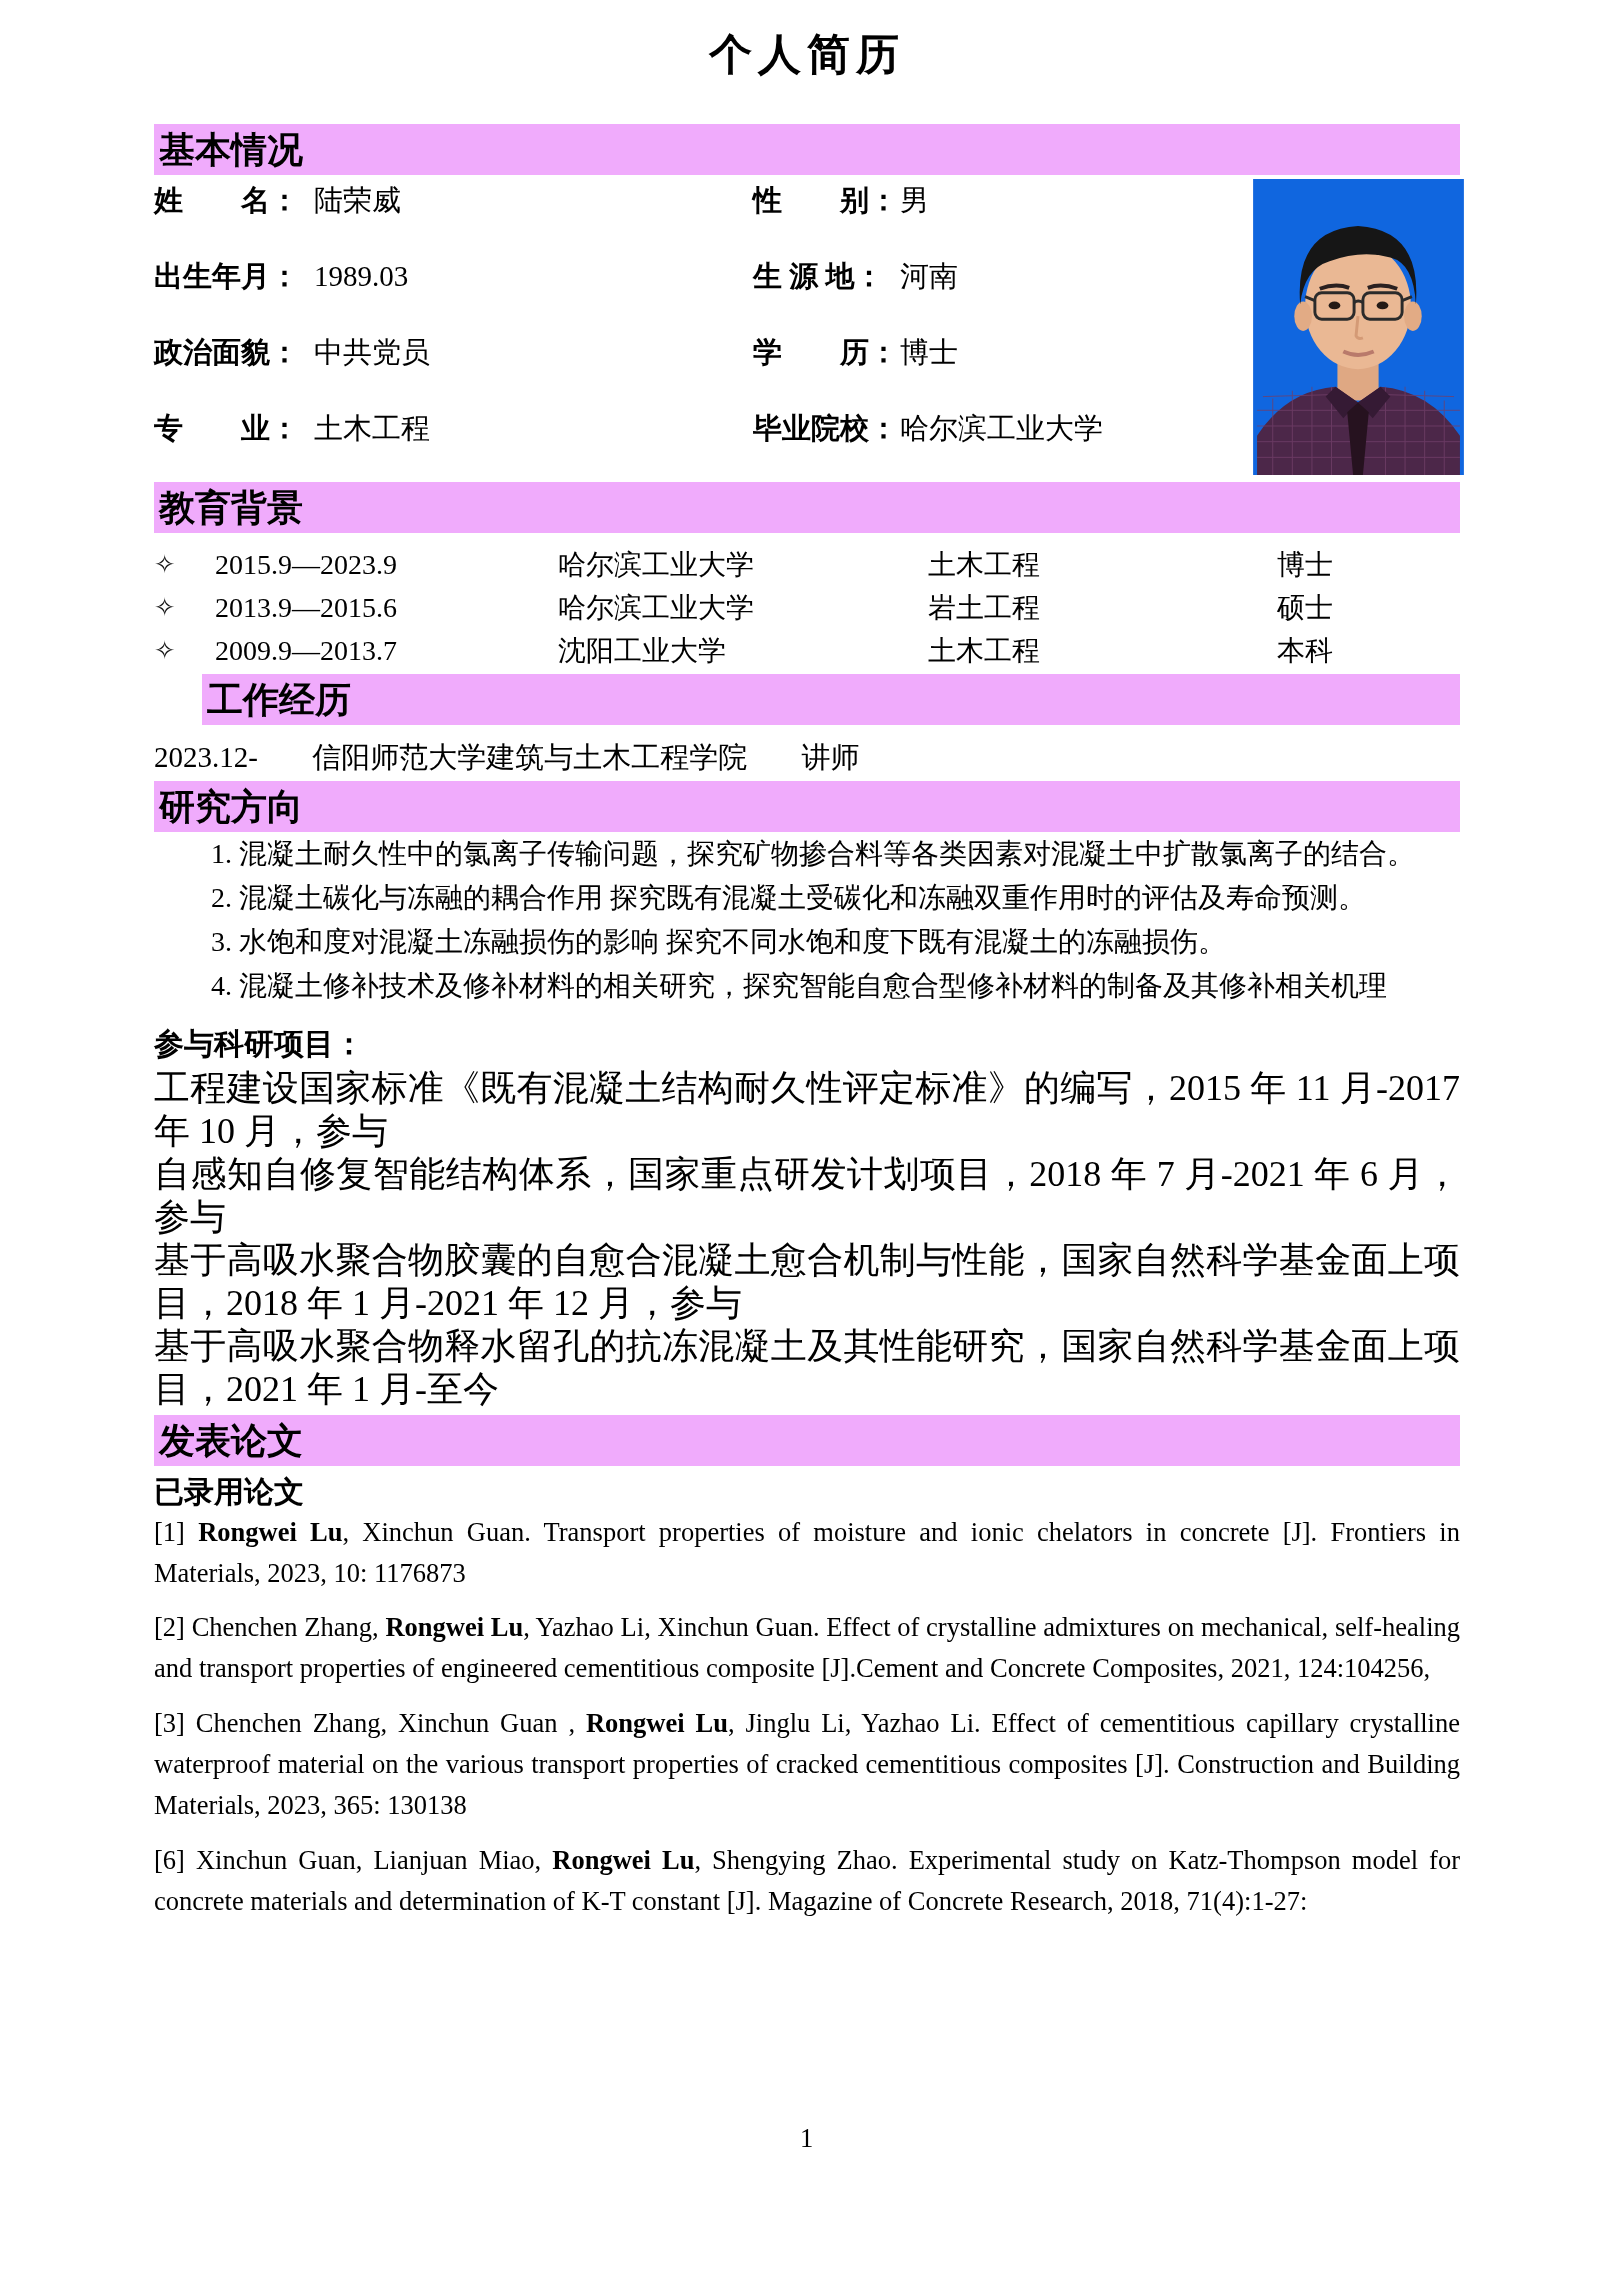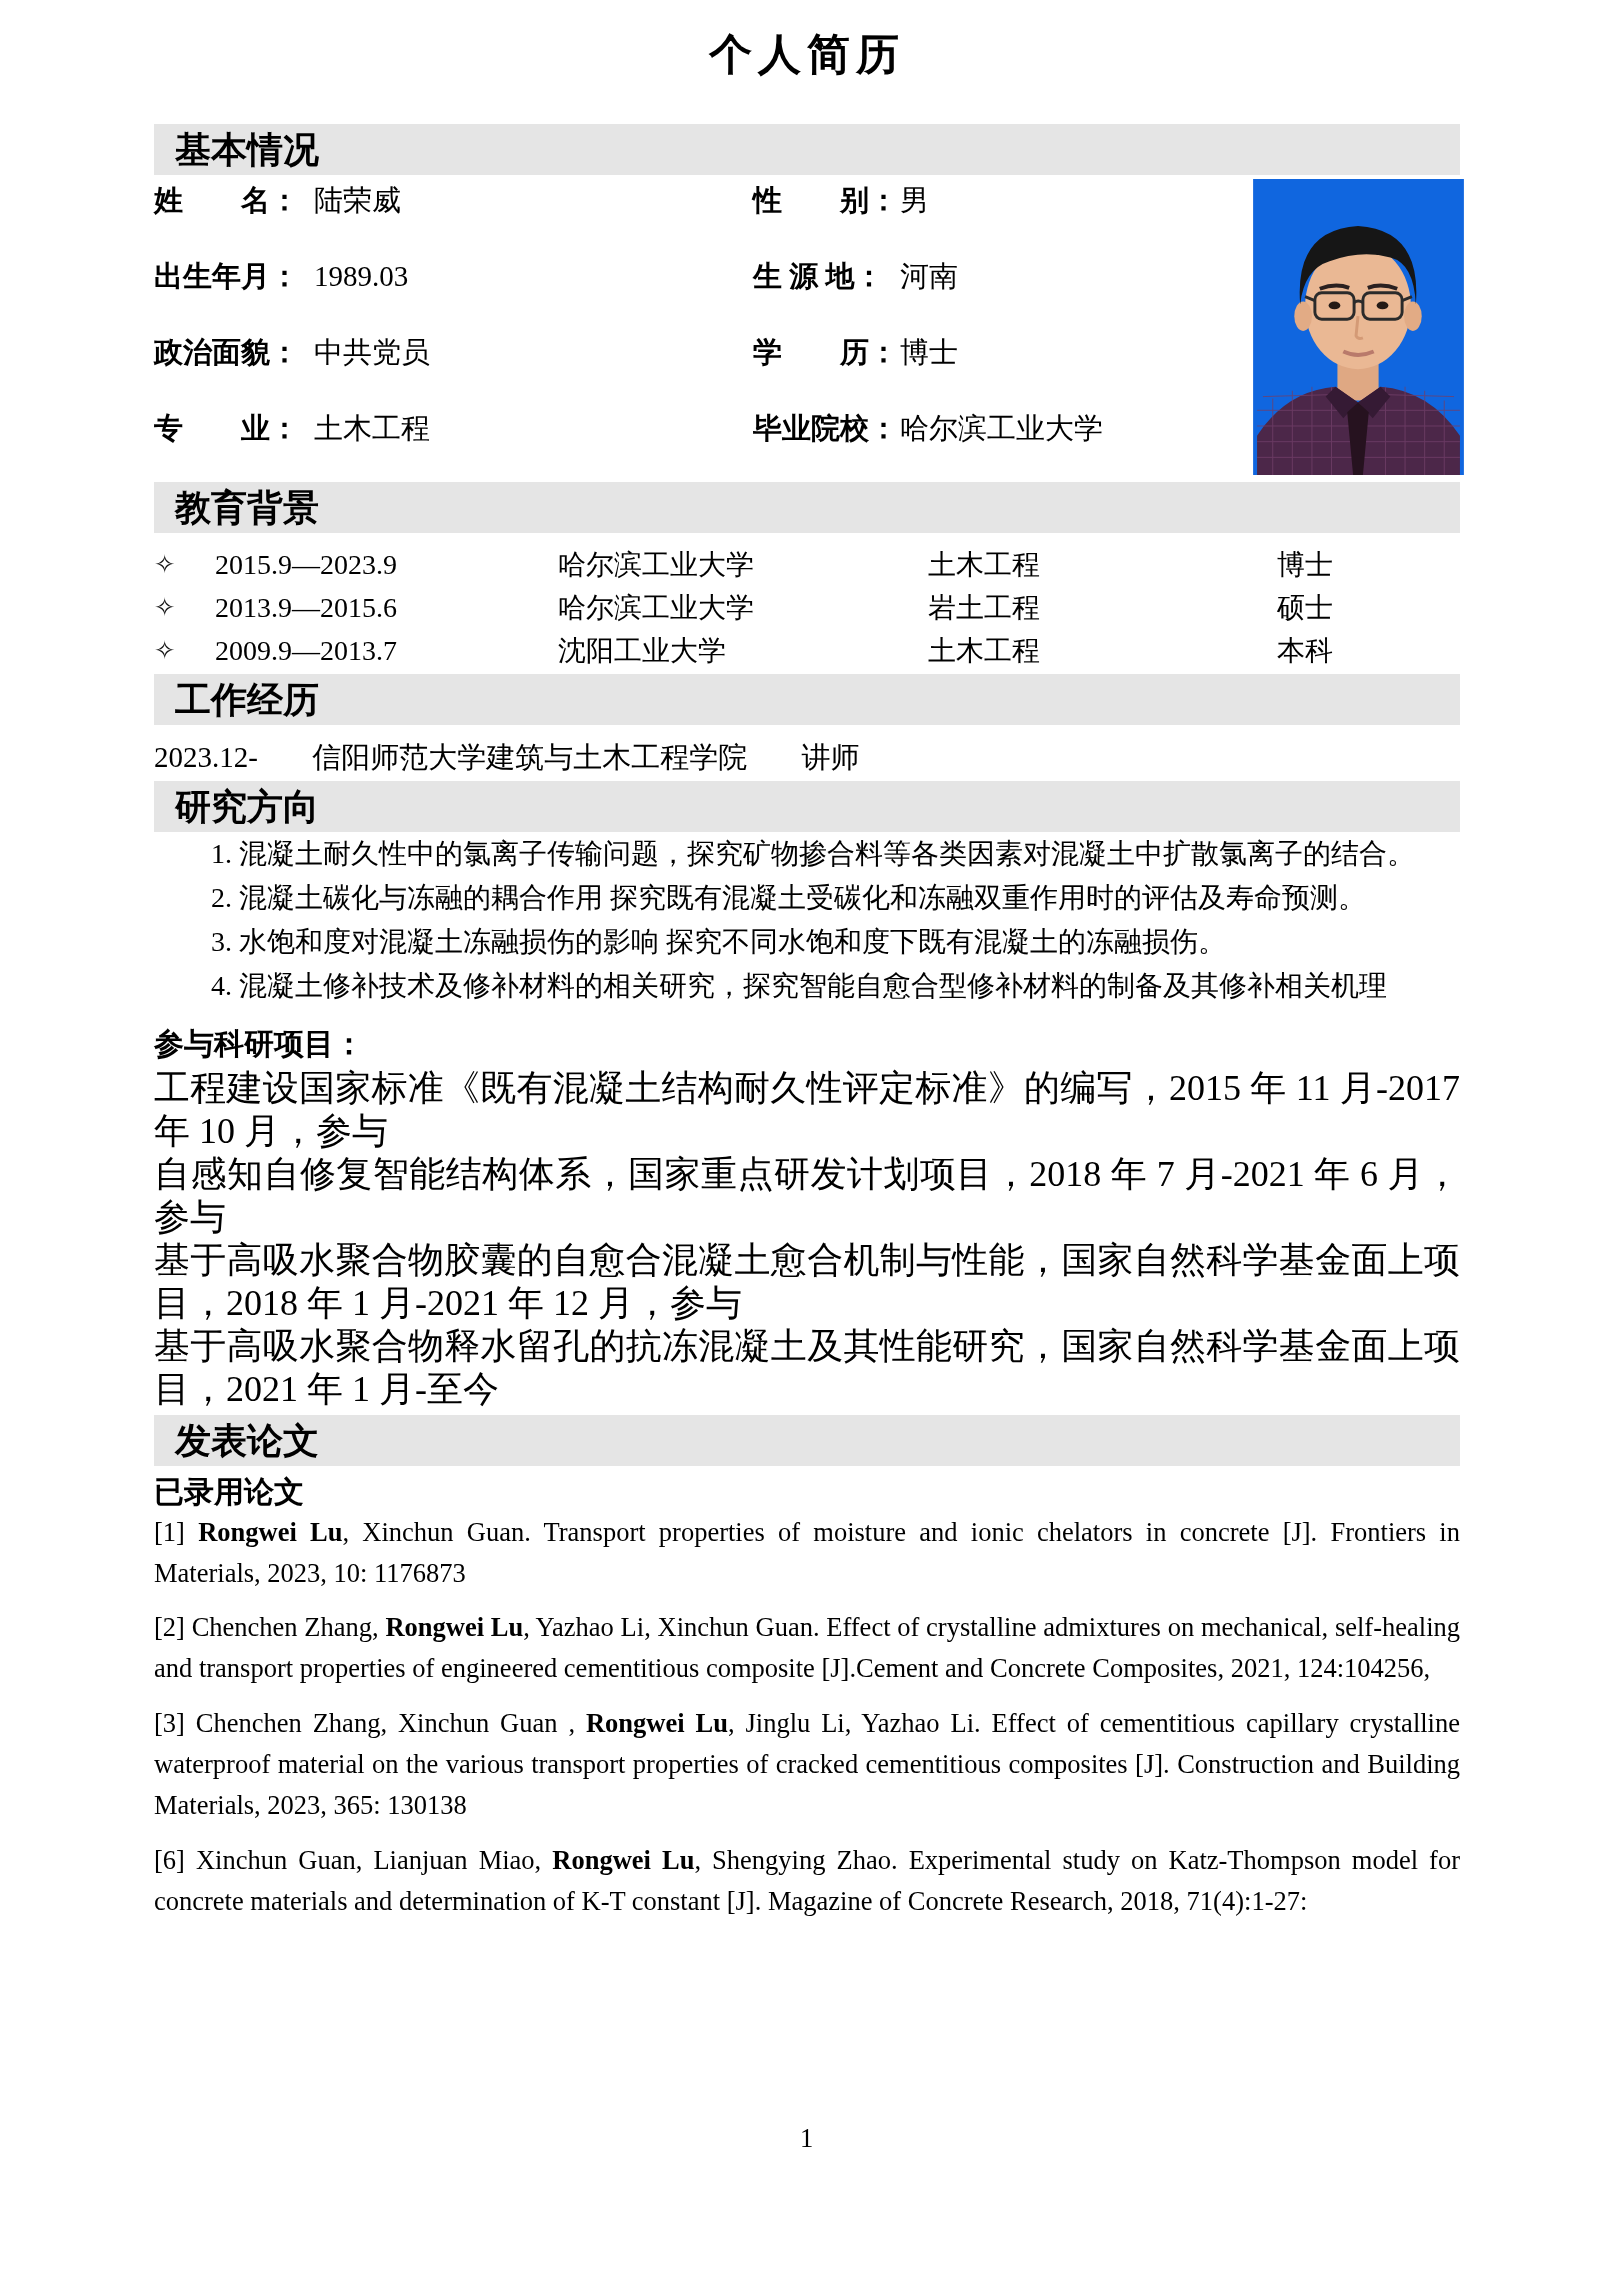--- a/index.html
+++ b/index.html
@@ -19,31 +19,31 @@
     padding-top: 27px;
     text-align: center;
     font-size: 43px;
     font-weight: bold;
     letter-spacing: 5.9px;
     line-height: 55px;
     font-family: "Liberation Serif", "DejaVu Serif", serif;
   }
 
   .section-bar {
-    background: #e5e5e5;
+    background: #f0abfc;
     height: 51px;
     line-height: 51px;
     font-size: 36px;
     font-weight: bold;
-    padding-left: 21px;
+    padding-left: 5px;
     font-family: "Liberation Sans", "DejaVu Sans", sans-serif;
   }
   .bar-basic  { margin-top: 42px; }
   .bar-edu    { margin-top: 6.9px; }
-  .bar-work   { margin-top: 2px; }
+  .bar-work   { margin-top: 2px; margin-left: 48px; }
   .bar-research { margin-top: 3.9px; }
   .bar-pub    { margin-top: 3.9px; }
 
   
   .info-block { position: relative; margin-top: 3.9px; height: 296px; }
   .info-grid {
     display: grid;
     grid-template-columns: 568px 1fr;
     grid-auto-rows: 45px;
     align-items: center;

